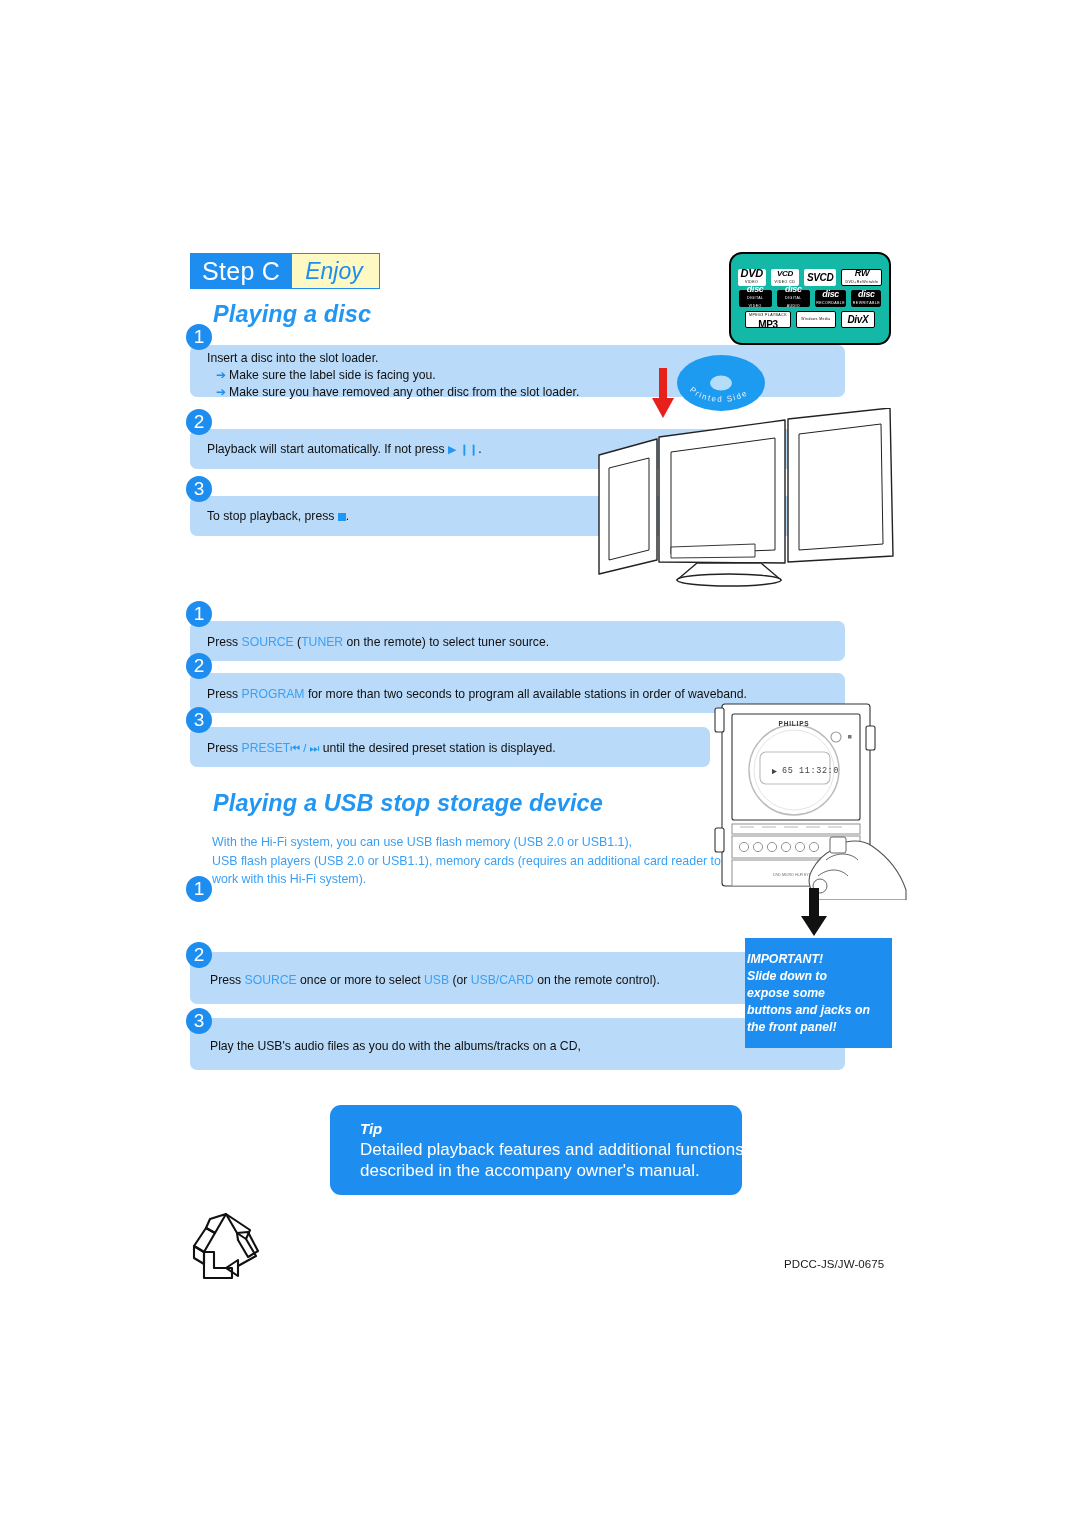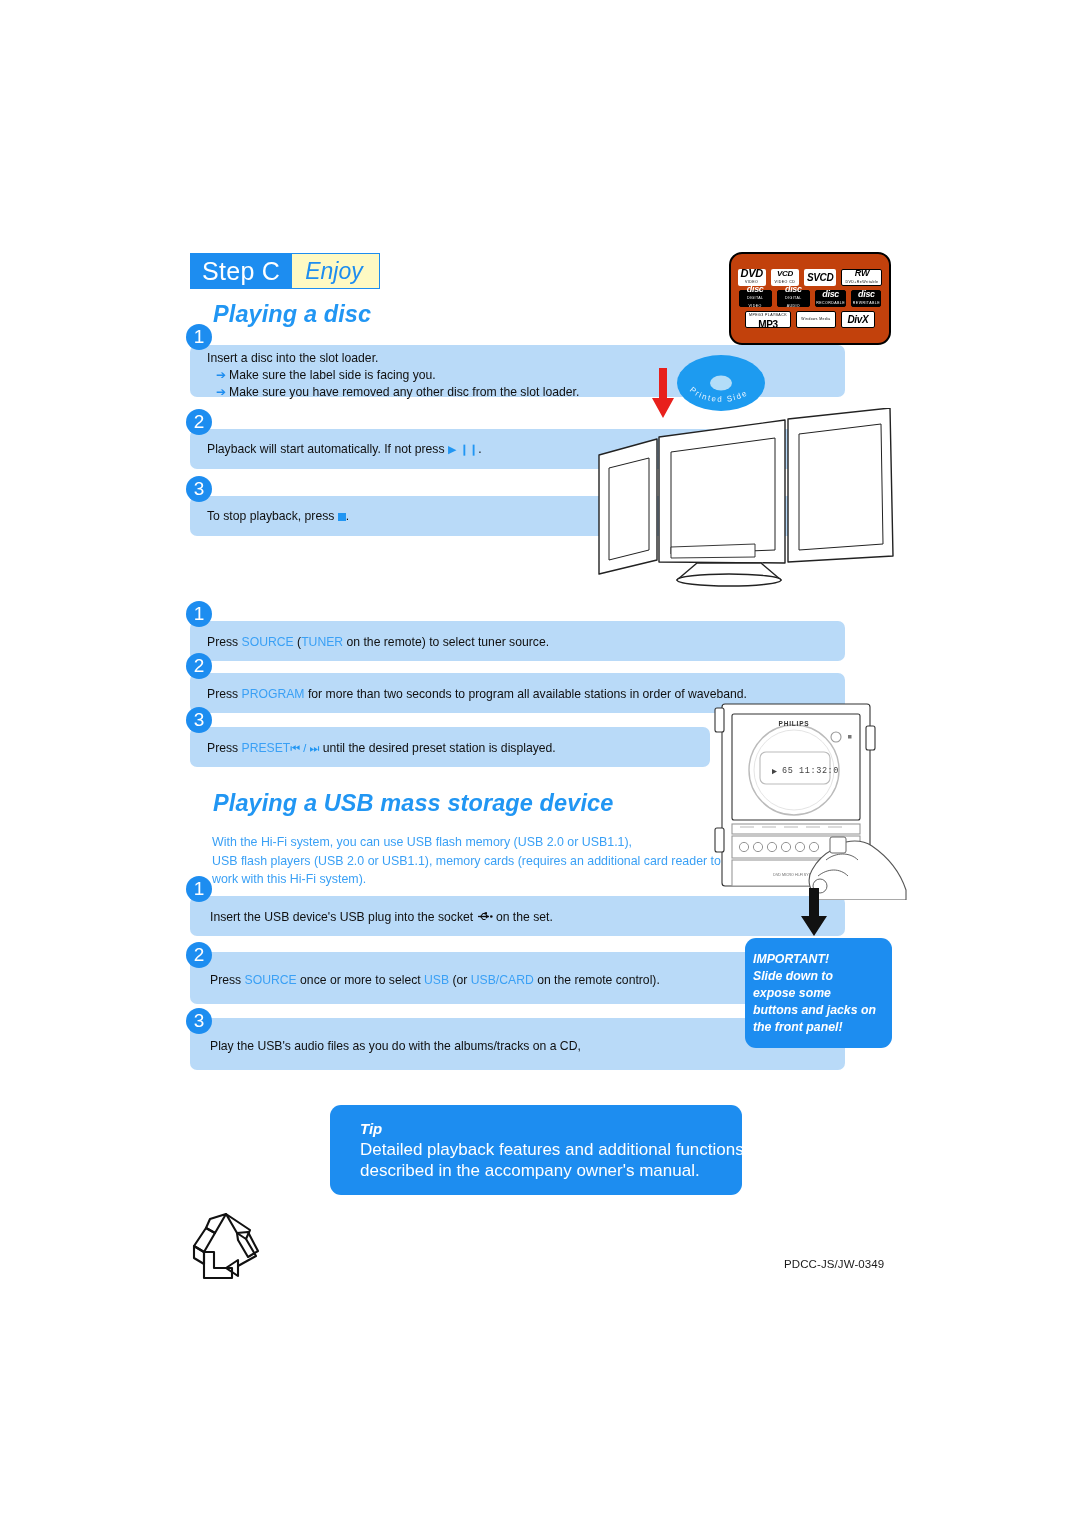--- a/index.html
+++ b/index.html
@@ -130,21 +130,21 @@
 
   
   .logo-bubble {
     position: absolute;
     left: 729px;
     top: 252px;
     width: 162px;
     height: 93px;
     border: 2.5px solid #000000;
     border-radius: 13px;
-    background: #c2410c;
+    background: #14b8a6;
     box-sizing: border-box;
   }
   .logo-grid {
     position: absolute;
     inset: 0;
     padding: 7px 8px;
     box-sizing: border-box;
     display: flex;
     flex-direction: column;
     gap: 4px;
@@ -248,24 +248,24 @@
   }
 
   
   .important-box {
     position: absolute;
     left: 745px;
     top: 938px;
     width: 147px;
     height: 110px;
     background: #1d8df0;
-    border-radius: 11px;
+    border-radius: 0;
     color: #ffffff;
     box-sizing: border-box;
-    padding: 13px 0 0 8px;
+    padding: 13px 0 0 2px;
   }
   .important-box .line {
     font-size: 12.3px;
     font-weight: bold;
     font-style: italic;
     line-height: 17px;
     white-space: nowrap;
   }
 
   
@@ -368,42 +368,28 @@
   </div>
   <div class="badge" style="left:186px; top:653px;">2</div>
 
   <div class="band" style="left:190px; top:727px; width:520px; height:40px;">
     <div class="band-text" style="left:17px; top:13px;">
       <span>Press </span><span class="key">PRESET</span><span class="glyph">⏮</span><span class="glyph"> / </span><span class="glyph">⏭</span><span> until the desired preset station is displayed.</span>
     </div>
   </div>
   <div class="badge" style="left:186px; top:707px;">3</div>
 
-  <div class="section-title" id="title-usb">Playing a USB mass storage device</div>
+  <div class="section-title" id="title-usb">Playing a USB stop storage device</div>
 
   <div class="usb-intro">
     <div> With the Hi-Fi system, you can use USB flash memory (USB 2.0 or USB1.1),</div>
     <div>USB flash players (USB 2.0 or USB1.1),  memory cards (requires an additional card reader  to</div>
     <div>work with this Hi-Fi system).</div>
   </div>
 
-  <div class="band" style="left:190px; top:896px; width:655px; height:40px;">
-    <div class="band-text" style="left:20px; top:13px;">
-      <span>Insert the USB device's USB plug into the socket</span>
-      <svg width="16" height="11" viewBox="0 0 16 11" style="vertical-align:-1px">
-        <path d="M1 5.5 H12" stroke="#101010" stroke-width="1.3" fill="none"></path>
-        <path d="M12 5.5 l-3.2 -2.2 v4.4 z" fill="#101010"></path>
-        <path d="M3.5 5.5 l2.6 -3 h2.4" stroke="#101010" stroke-width="1.1" fill="none"></path>
-        <path d="M3.5 5.5 l2.6 3 h2.4" stroke="#101010" stroke-width="1.1" fill="none"></path>
-        <circle cx="14.3" cy="5.5" r="1.3" fill="#101010"></circle>
-        <rect x="7.6" y="1.2" width="2.4" height="2.4" fill="#101010"></rect>
-      </svg>
-      <span>on the set.</span>
-    </div>
-  </div>
   <div class="badge" style="left:186px; top:876px;">1</div>
 
   <div class="band" style="left:190px; top:952px; width:655px; height:52px;">
     <div class="band-text" style="left:20px; top:20px;">
       <span>Press </span><span class="key">SOURCE</span><span> once or more to select </span><span class="key">USB</span><span> (or </span><span class="key">USB/CARD</span><span>  on the remote control).</span>
     </div>
   </div>
   <div class="badge" style="left:186px; top:942px;">2</div>
 
   <div class="band" style="left:190px; top:1018px; width:655px; height:52px;">
@@ -582,15 +568,15 @@
       <path d="M40 8 L29 27 L20 22 L24 13 Z"></path>
       <path d="M40 8 L51 27 L60 33 L64 24 Z"></path>
       <path d="M29 27 L18 46 L8 40 L20 22 Z"></path>
       <path d="M18 46 L28 46 L28 62 L46 62 L46 72 L18 72 Z"></path>
       <path d="M60 33 L70 50 L52 60 L52 70 L40 62 L52 54 L52 62"></path>
       <path d="M51 27 L62 26 L72 45 L62 51 L52 34 Z"></path>
       <path d="M18 46 L8 40 L8 52 L18 58 Z"></path>
     </g>
   </svg>
 
-  <div class="footer-code">PDCC-JS/JW-0349</div>
+  <div class="footer-code">PDCC-JS/JW-0675</div>
 
 </div>
 
 </body></html>

